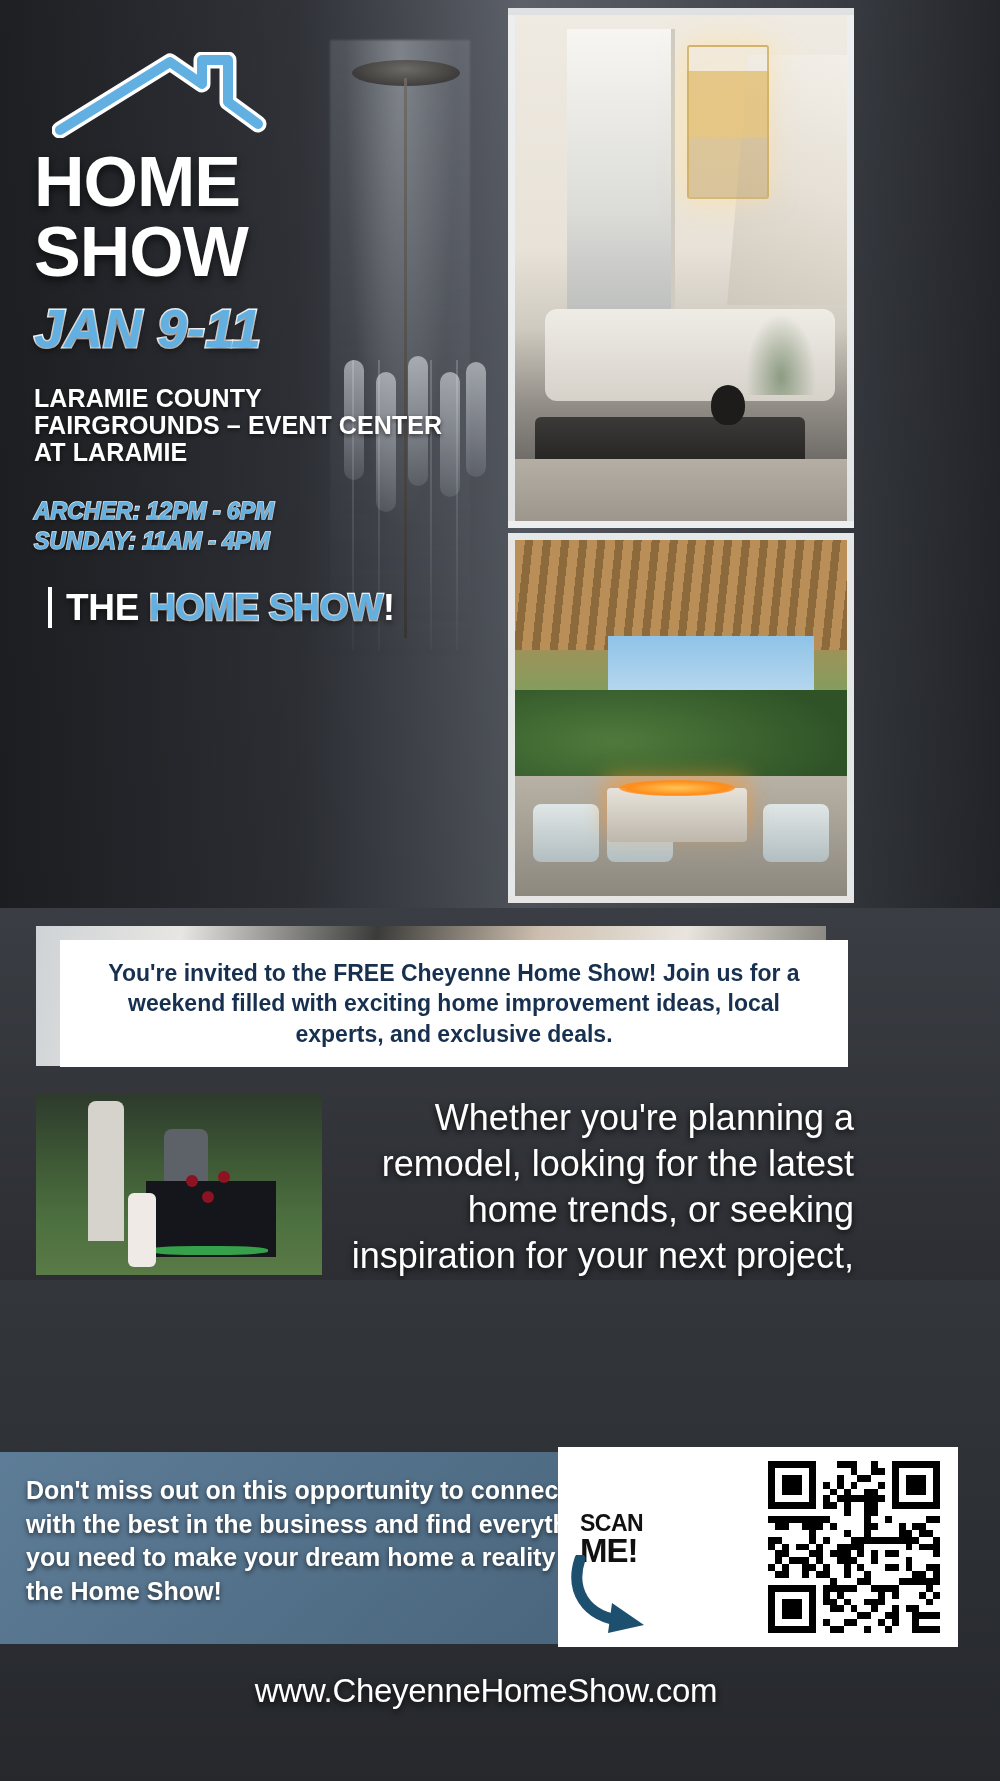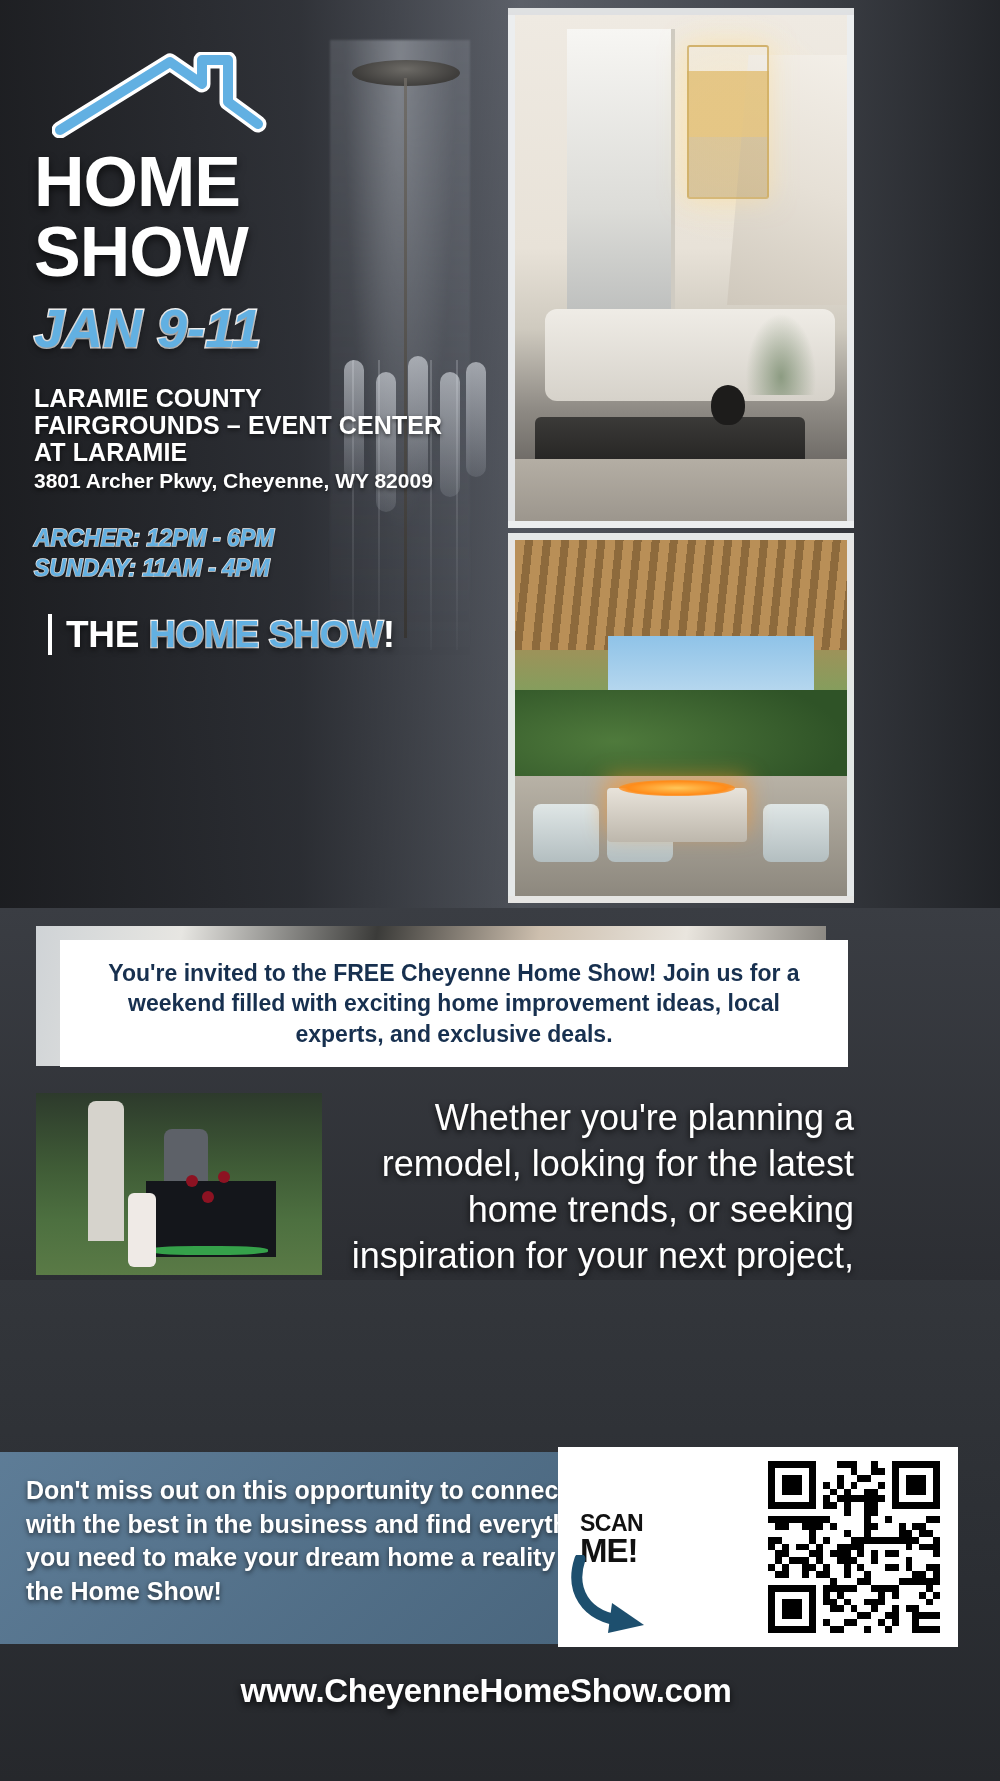--- a/index.html
+++ b/index.html
@@ -157,21 +157,21 @@
   .blue p{margin:0;padding:22px 26px;color:#fff;font-size:25px;font-weight:600;line-height:1.34;
     text-shadow:0 2px 5px rgba(0,0,0,.6);}
   .qr-card{position:absolute;left:558px;top:1447px;width:400px;height:200px;background:#fff;}
   .scan{position:absolute;left:22px;top:66px;width:96px;}
   .scan .s1{font-size:23px;font-weight:900;color:#111;line-height:.95;letter-spacing:-.5px;}
   .scan .s2{font-size:33px;font-weight:900;color:#111;line-height:.95;letter-spacing:-1px;}
   .qr{position:absolute;right:18px;top:14px;width:172px;height:172px;background:#fff;}
   .qr-cell{position:absolute;background:#000;}
   .footer-url{
     position:absolute;left:0;top:1672px;width:972px;text-align:center;
-    color:#fff;font-size:33px;font-weight:700;letter-spacing:-.3px;
+    color:#fff;font-size:33px;font-weight:400;letter-spacing:-.3px;
     text-shadow:0 3px 7px rgba(0,0,0,.8);
   }
 </style>
 </head>
 <body>
 
 <div class="poster">
 
   <div class="bg-room"></div>
   <div class="chand-disc"></div>
@@ -216,21 +216,20 @@
     </svg>
     <div class="brand2">HOME</div>
     <div class="brand2">SHOW</div>
     <div class="dates">JAN 9-11</div>
 
     <div class="venue">
       <div>LARAMIE COUNTY</div>
       <div>FAIRGROUNDS – EVENT CENTER</div>
       <div>AT LARAMIE</div>
     </div>
-    <div class="address">3801 Archer Pkwy, Cheyenne, WY 82009</div>
 
     <div class="hours">
       <div>ARCHER: 12PM - 6PM</div>
       <div>SUNDAY: 11AM - 4PM</div>
     </div>
 
     <div class="tagline">
       <div><span>THE </span><span class="hl">HOME SHOW</span><span>!</span></div>
     </div>
   </div>

